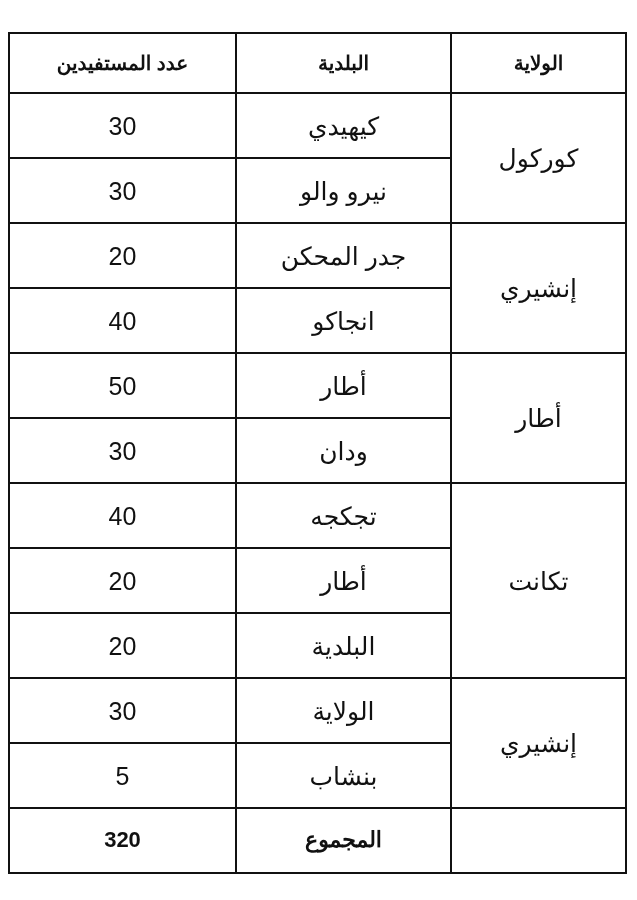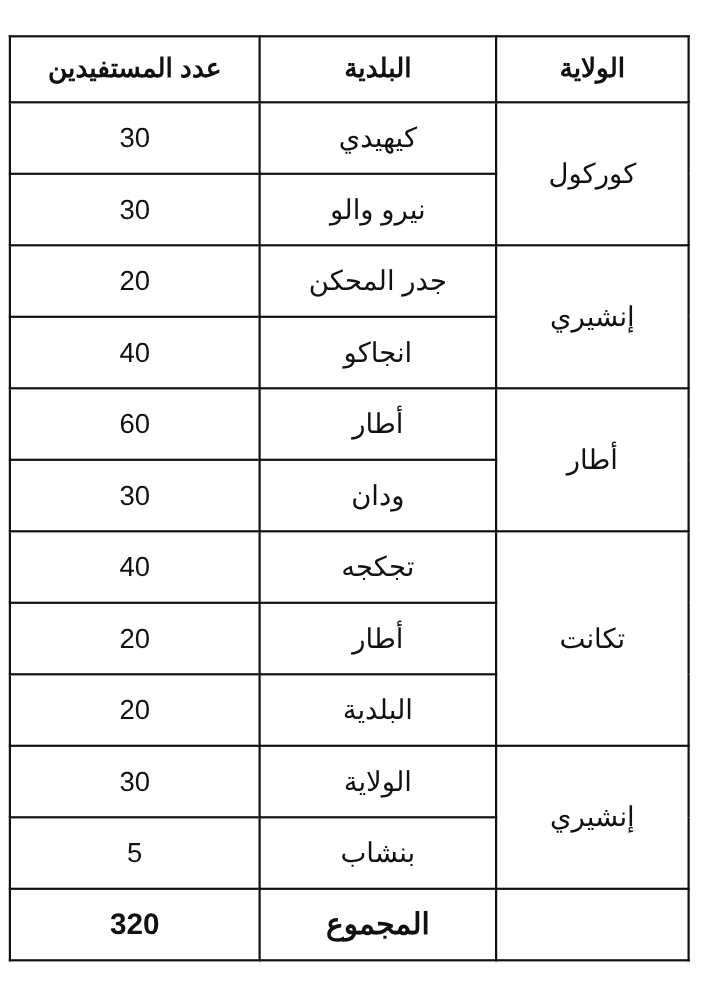--- a/index.html
+++ b/index.html
@@ -41,35 +41,35 @@
     padding: 0;
     height: 63px;
     font-size: 25px;
     font-weight: normal;
     color: #111111;
     line-height: 1.2;
   }
   table.bn-table th {
     font-weight: bold;
     height: 58px;
-    font-size: 24px;
+    font-size: 20px;
   }
   col.c-wilaya { width: 175px; }
   col.c-commune { width: 215px; }
   col.c-count  { width: 227px; }
 
   td.wilaya-cell {
     font-size: 26px;
   }
   td.count-cell {
     font-size: 24px;
   }
   tr.total-row td {
     font-weight: bold;
-    font-size: 27px;
+    font-size: 22px;
     margin-left: 48px;
   }
   td.blank-cell {
     border: none;
   }
   
 </style>
 </head>
 <body>
 
@@ -106,21 +106,21 @@
           <td class="count-cell">20</td>
         </tr>
         <tr>
           <td>انجاكو</td>
           <td class="count-cell">40</td>
         </tr>
 
         <tr>
           <td class="wilaya-cell" rowspan="2">أطار</td>
           <td>أطار</td>
-          <td class="count-cell">60</td>
+          <td class="count-cell">50</td>
         </tr>
         <tr>
           <td>ودان</td>
           <td class="count-cell">30</td>
         </tr>
 
         <tr>
           <td class="wilaya-cell" rowspan="3">تكانت</td>
           <td>تجكجه</td>
           <td class="count-cell">40</td>

